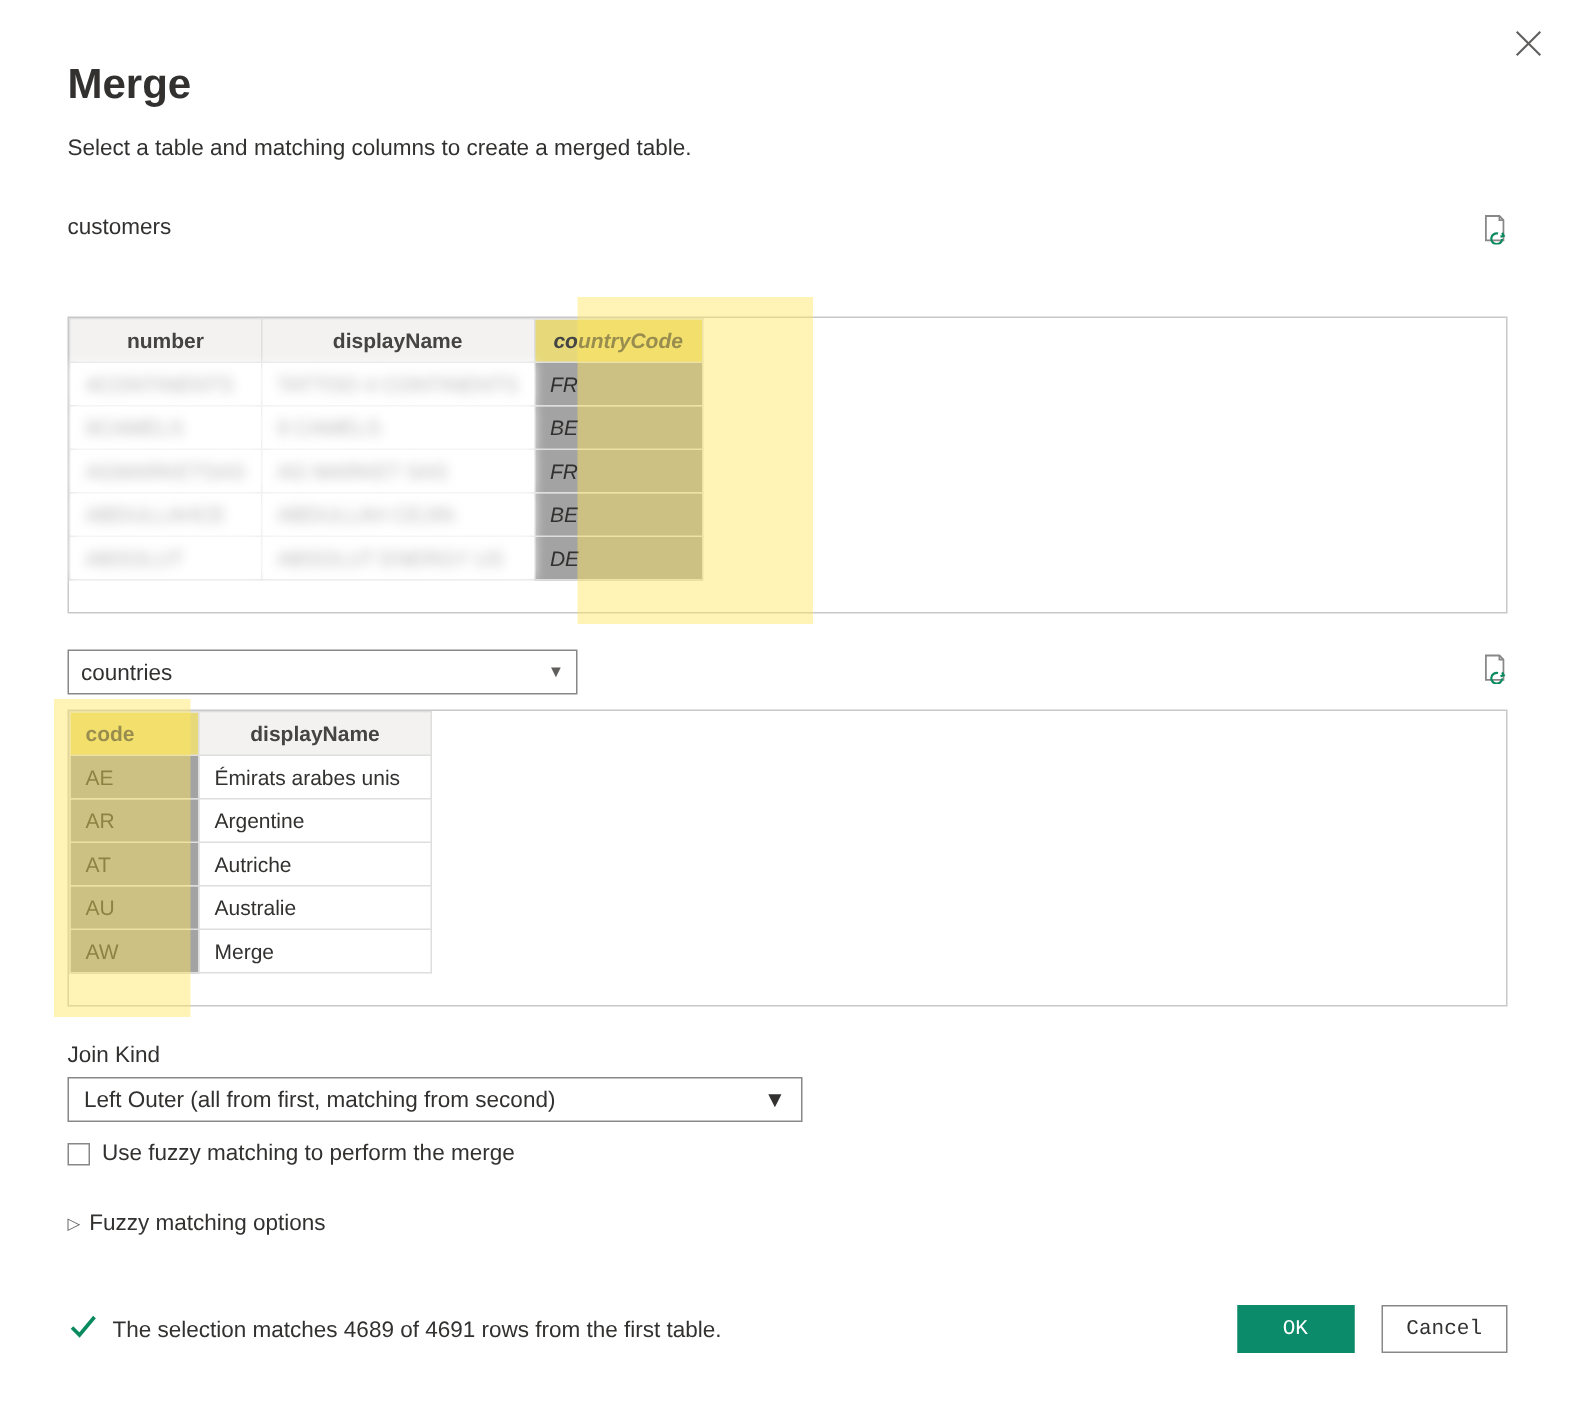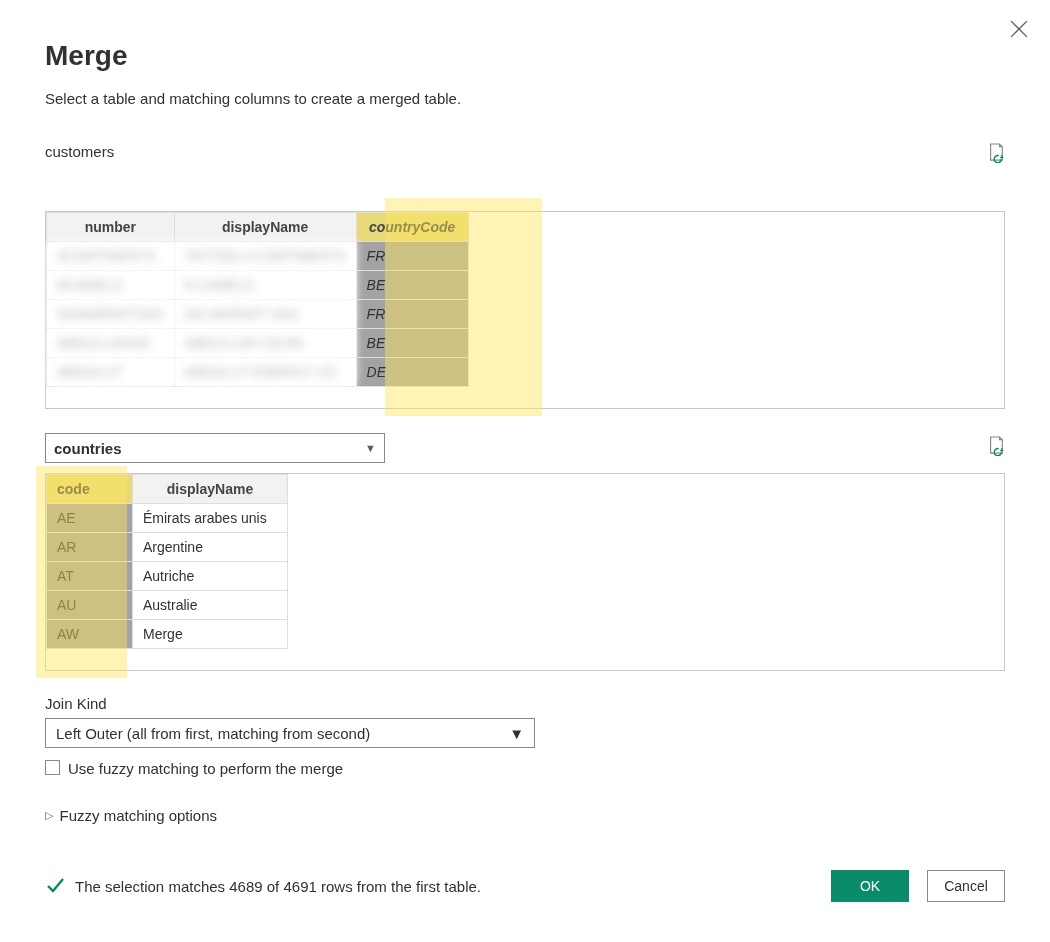--- a/index.html
+++ b/index.html
@@ -85,54 +85,53 @@
     border:1px solid #8a8886;
     height:30px;
     display:flex;
     align-items:center;
     justify-content:space-between;
     padding: 0 8px;
     min-width: 340px;
     font-size:15px;
     cursor:pointer;
     background:#fff;
-    font-weight:bold;
   }
   .dropdown .chev { font-size:11px; color:#605e5c; }
 
   .section-label { font-size:15px; margin-top:18px; margin-bottom:6px; }
 
   .joinkind-dd {
     border:1px solid #8a8886;
     height:30px;
     width:490px;
     display:flex; align-items:center; justify-content:space-between;
     padding:0 10px;
     font-size:15px;
     background:#fff;
     cursor:pointer;
   }
 
-  .check-row { display:flex; align-items:flex-start; gap:8px; margin-top:12px; font-size:15px;}
+  .check-row { display:flex; align-items:flex-end; gap:8px; margin-top:12px; font-size:15px;}
   .fake-cb {
     width:15px; height:15px; border:1px solid #8a8886; background:#fff; display:inline-block;
   }
 
   .expando { display:flex; align-items:center; gap:6px; margin-top:30px; font-size:15px; cursor:pointer;}
   .expando .tri { font-size:11px; color:#605e5c; }
 
   .footer {
     display:flex; align-items:center; justify-content:space-between;
     margin-top:46px;
   }
   .status { display:flex; align-items:center; gap:10px; font-size:15px; color:#323130;}
   .checkmark { color:#0a8a5f; }
   .checkmark svg { width:20px; height:20px; stroke:#0a8a5f; stroke-width:2.4; fill:none; }
 
-  .btns { display:flex; gap:18px; }
+  .btns { display:flex; gap:18px;font-family:Liberation Mono, monospace; }
   .btn {
     height:32px; min-width:78px;
     display:flex; align-items:center; justify-content:center;
     font-size:14px; cursor:pointer;
     border:1px solid #8a8886;
     background:#fff;
     padding: 0 16px;
   }
   .btn.primary {
     background:#0a7d5f;

